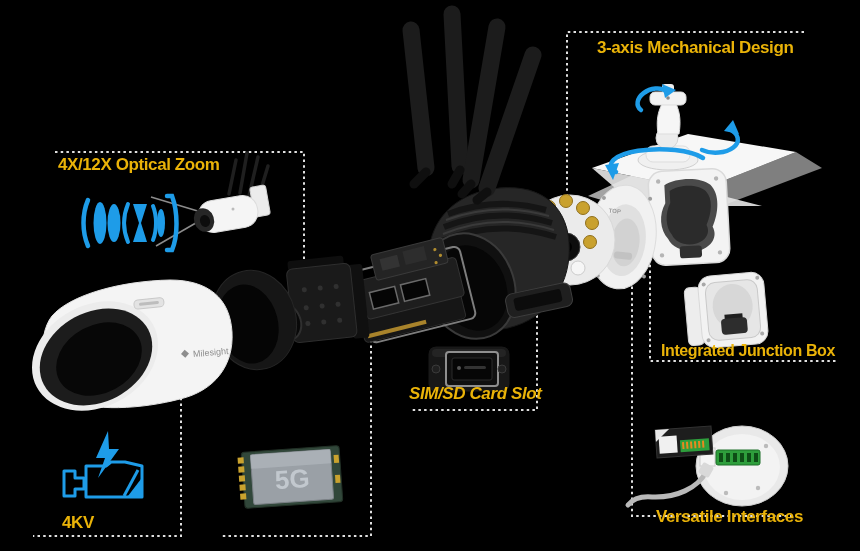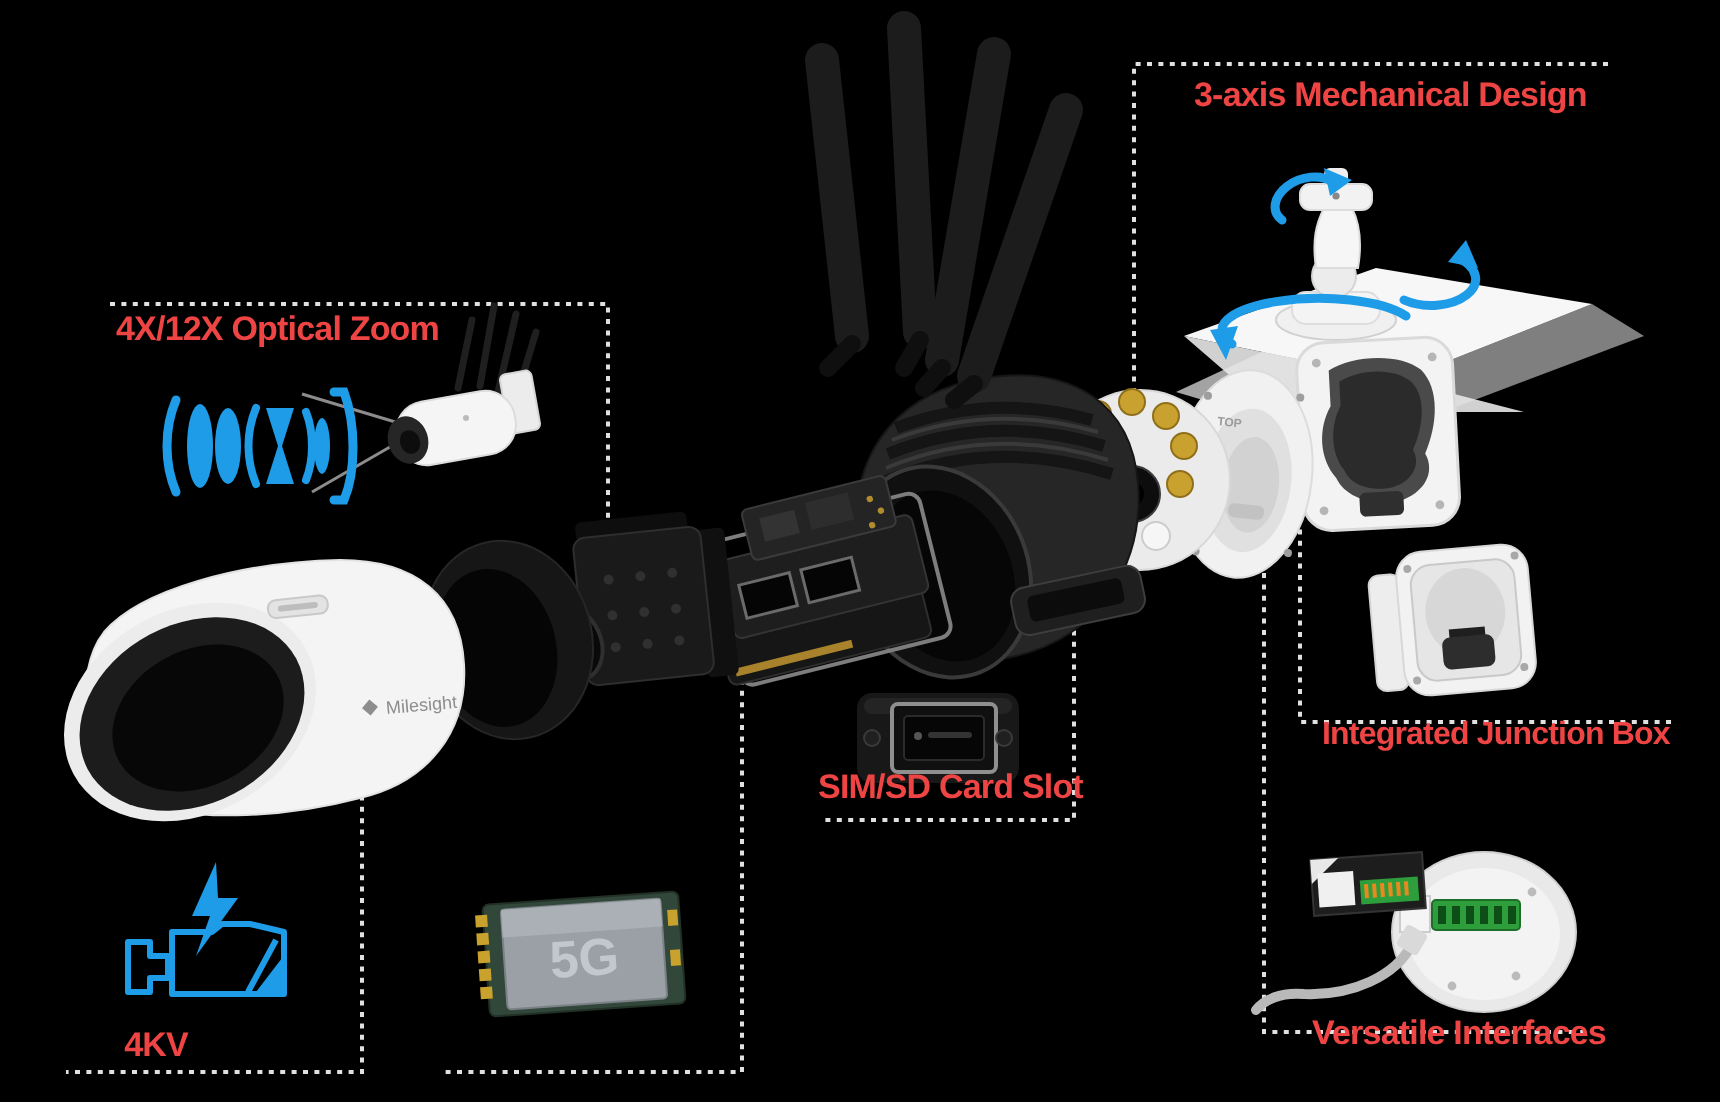--- a/index.html
+++ b/index.html
@@ -2,21 +2,21 @@
 <html><head>
 <meta charset="utf-8">
 <style>
   html,body{margin:0;padding:0;background:#000;}
   .stage{
     position:relative;width:860px;height:551px;background:#000;
     overflow:hidden;font-family:"Liberation Sans",sans-serif;
   }
   .stage svg{position:absolute;left:0;top:0;}
   .lbl{
-    position:absolute;color:#ef4444;font-weight:700;font-size:16px;
+    position:absolute;color:#eab308;font-weight:700;font-size:16px;
     letter-spacing:-0.4px;white-space:nowrap;line-height:1;
   }
   .lbl.big{font-size:17px;}
   .lbl.center{text-align:center;}
 </style>
 </head>
 <body>
 
 <div class="stage">
 
@@ -283,18 +283,18 @@
       </g>
     </g>
     <path d="M706,472 C698,488 676,498 652,497 C640,496 632,500 628,505" stroke="#b9b9b9" stroke-width="5" fill="none" stroke-linecap="round"></path>
     <rect x="700" y="464" width="12" height="12" rx="2" transform="rotate(30 706 470)" fill="#d9d9d9"></rect>
   </g>
 
 </svg>
 
   <div class="lbl big" style="left:58px;top:156px;">4X/12X Optical Zoom</div>
   <div class="lbl big" style="left:597px;top:39px;">3-axis Mechanical Design</div>
-  <div class="lbl big" style="left:409px;top:385px;">SIM/SD Card Slot</div>
-  <div class="lbl" style="left:661px;top:343px;margin-top:17px;">Integrated Junction Box</div>
+  <div class="lbl big" style="left:409px;top:385px;font-style:italic;">SIM/SD Card Slot</div>
+  <div class="lbl" style="left:661px;top:343px;">Integrated Junction Box</div>
   <div class="lbl big center" style="left:48px;top:514px;width:60px;">4KV</div>
   <div class="lbl big" style="left:656px;top:508px;">Versatile Interfaces</div>
 
 </div>
 
 </body></html>

